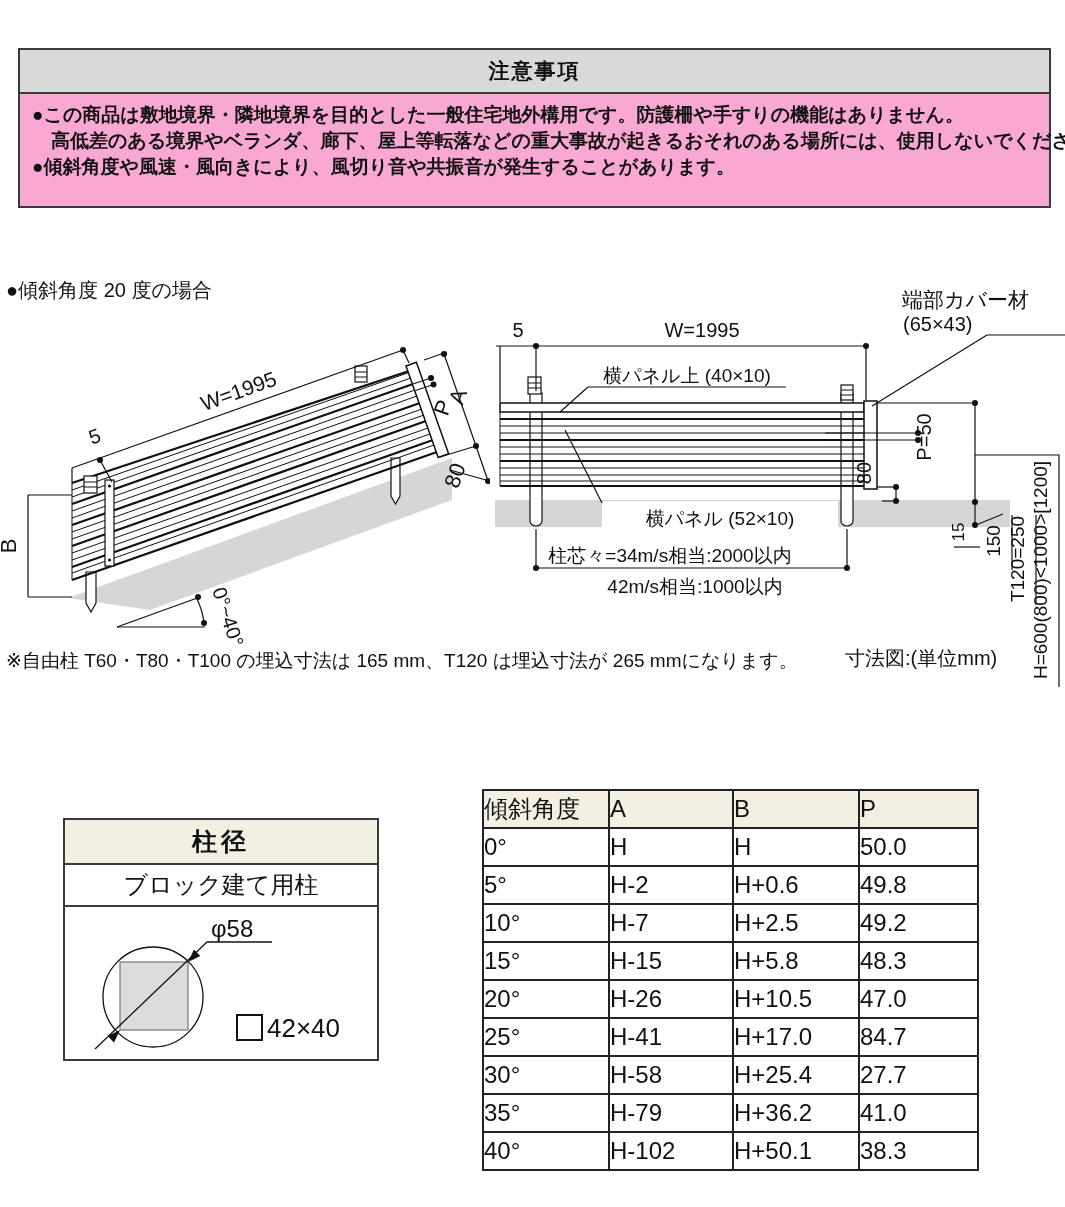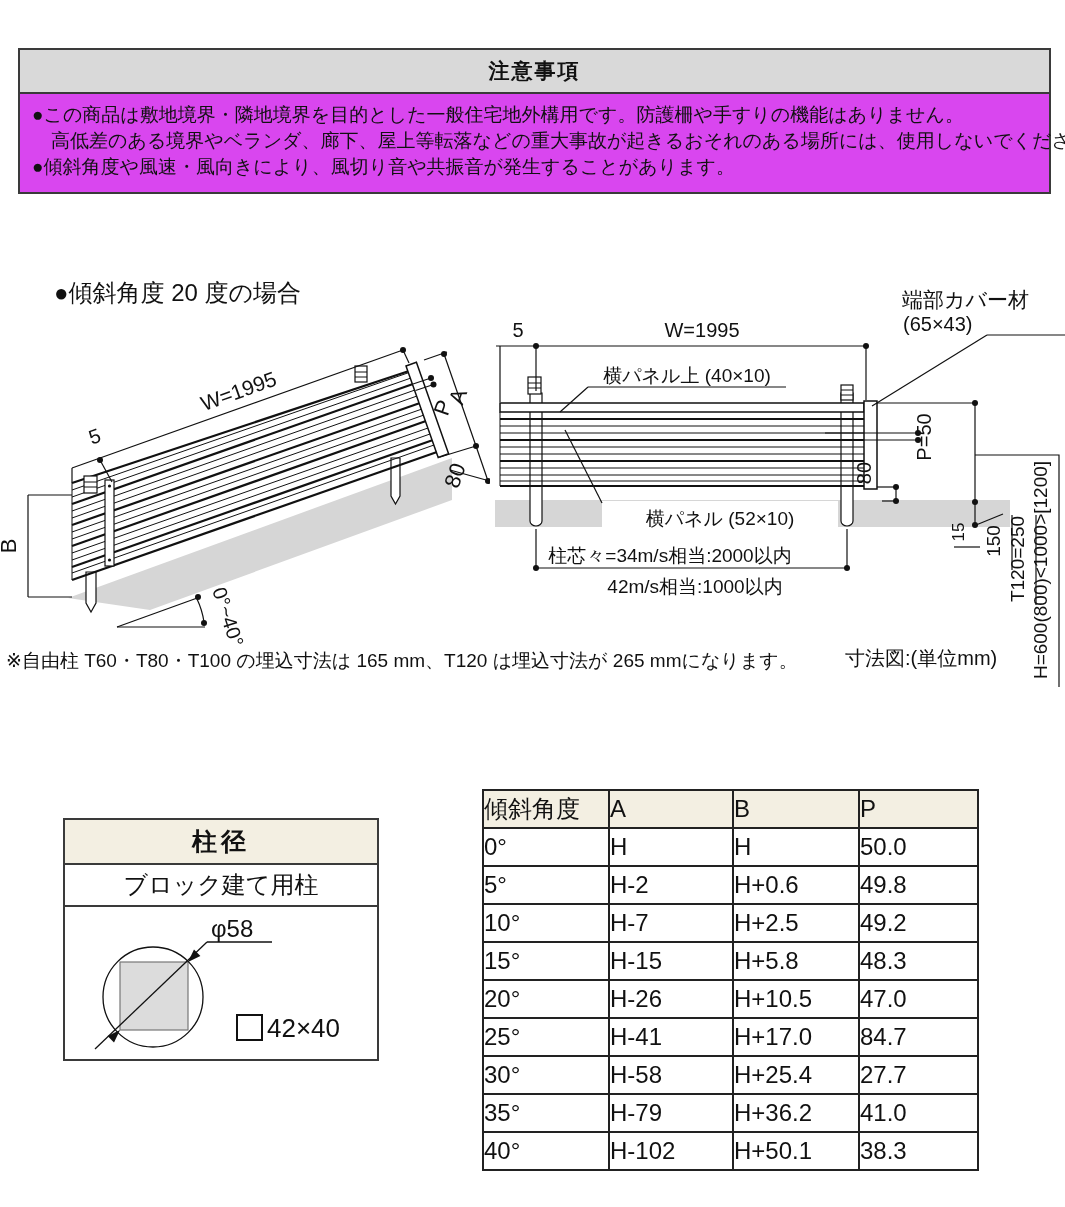--- a/index.html
+++ b/index.html
@@ -1,26 +1,26 @@
 <!DOCTYPE html>
 <html><head>
 <meta charset="utf-8">
 <style>
   html,body{margin:0;padding:0;background:#fff;}
   .page{position:relative;width:1065px;height:1207px;background:#ffffff;overflow:hidden;
         font-family:"Liberation Sans","DejaVu Sans",sans-serif;color:#111;}
   
-  .notice{position:absolute;left:18px;top:48px;width:1029px;border:2px solid #3a3a3a;background:#d946ef;}
+  .notice{position:absolute;left:18px;top:48px;width:1029px;border:2px solid #3a3a3a;background:#f9a8d4;}
   .notice-title{background:#d9d9d9;border-bottom:2px solid #3a3a3a;text-align:center;
                 font-size:21px;font-weight:bold;padding:7px 0;letter-spacing:2px;}
-  .notice-body{padding:8px 10px 12px 12px;}
+  .notice-body{padding:8px 10px 26px 12px;font-weight:bold;}
   .notice-line{font-size:19px;line-height:26px;white-space:nowrap;}
   .notice-line.indent{padding-left:19px;}
   
-  .heading{position:absolute;font-size:24px;white-space:nowrap;margin-left:48px;}
+  .heading{position:absolute;font-size:20px;white-space:nowrap;}
   .dia{position:absolute;}
   svg text{font-family:"Liberation Sans","DejaVu Sans",sans-serif;fill:#111;}
   svg line, svg path, svg polyline, svg polygon, svg rect, svg circle{vector-effect:none;}
   .footnote{position:absolute;left:6px;top:648px;font-size:19px;white-space:nowrap;}
   
   .postbox{position:absolute;left:63px;top:818px;width:312px;border:2px solid #3a3a3a;background:#fff;}
   .postbox-title{background:#f3efe2;border-bottom:2px solid #3a3a3a;text-align:center;
                  font-size:25px;font-weight:700;padding:5px 0;letter-spacing:4px;}
   .postbox-sub{border-bottom:2px solid #3a3a3a;text-align:center;font-size:24px;padding:4px 0;}
   

